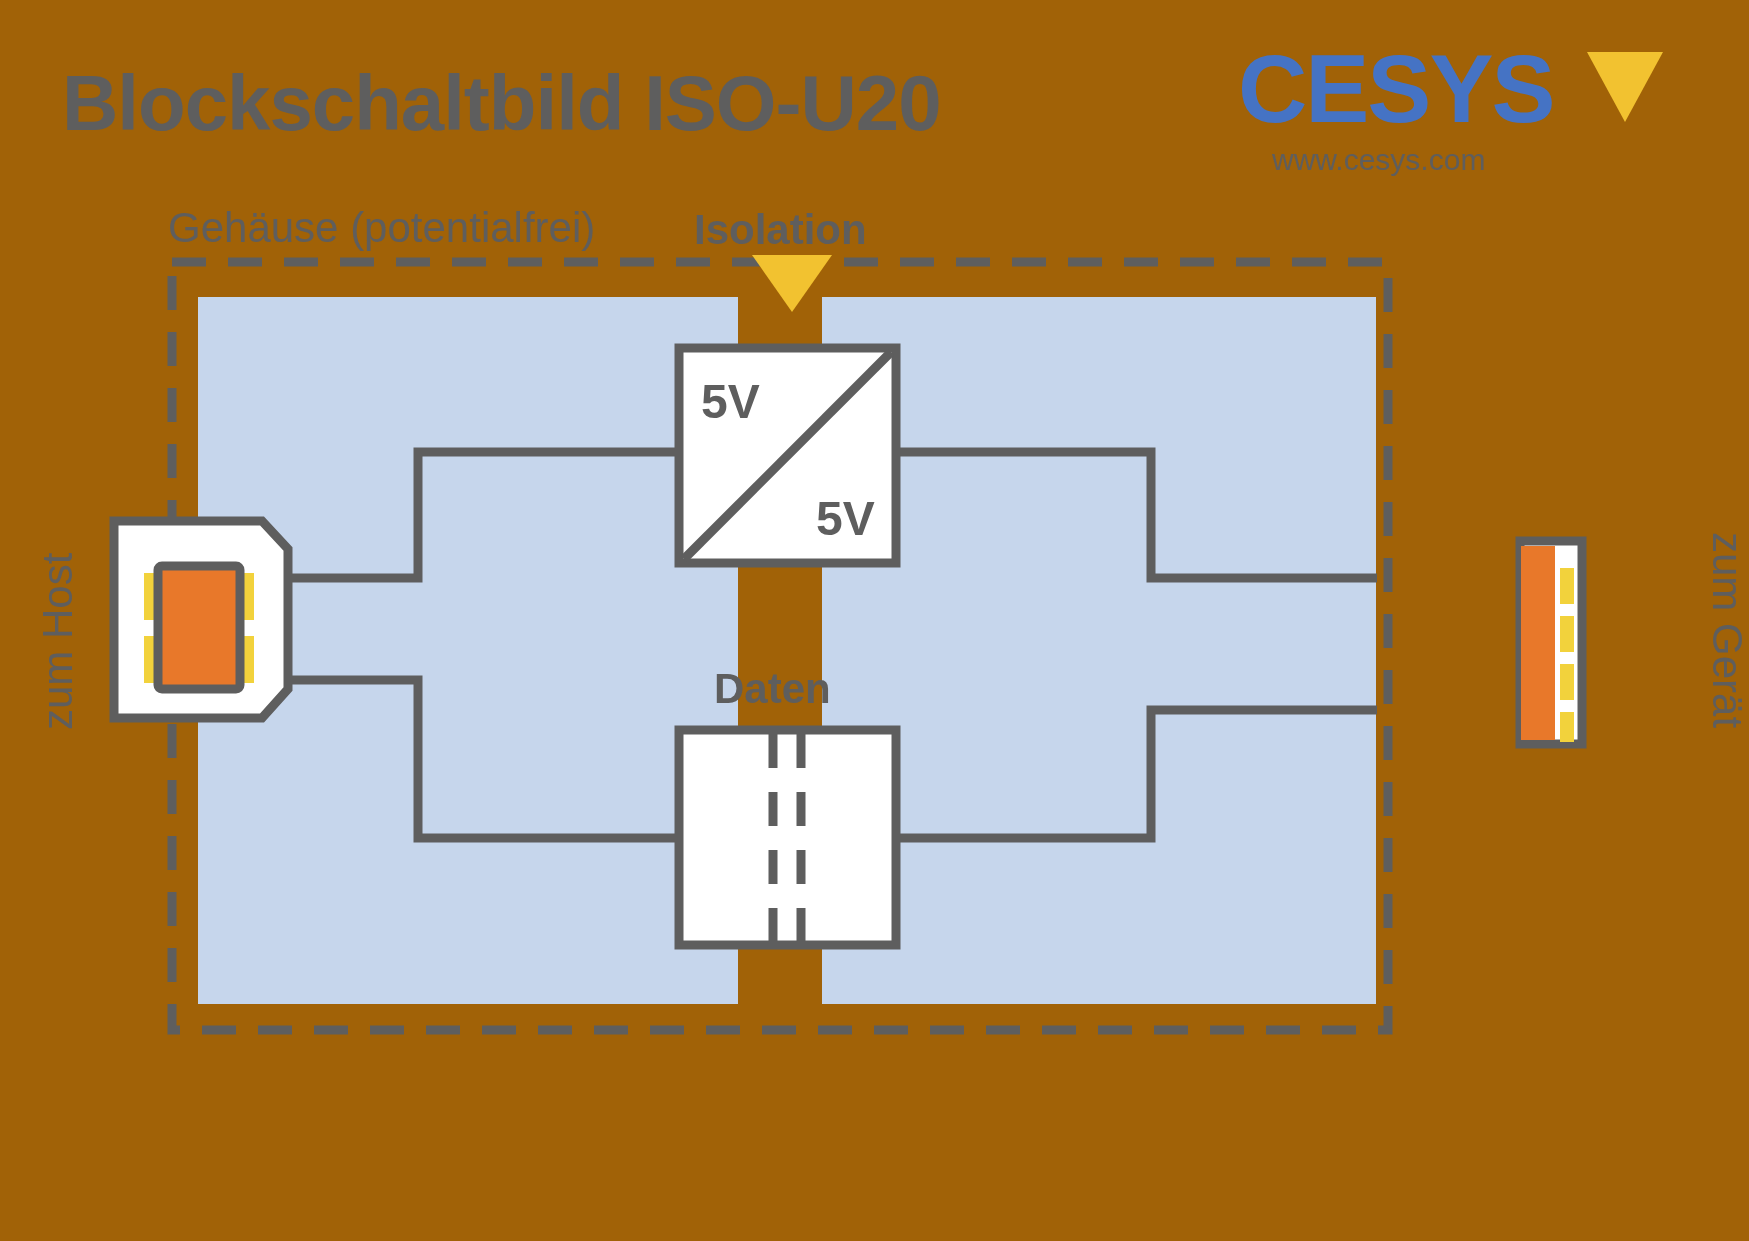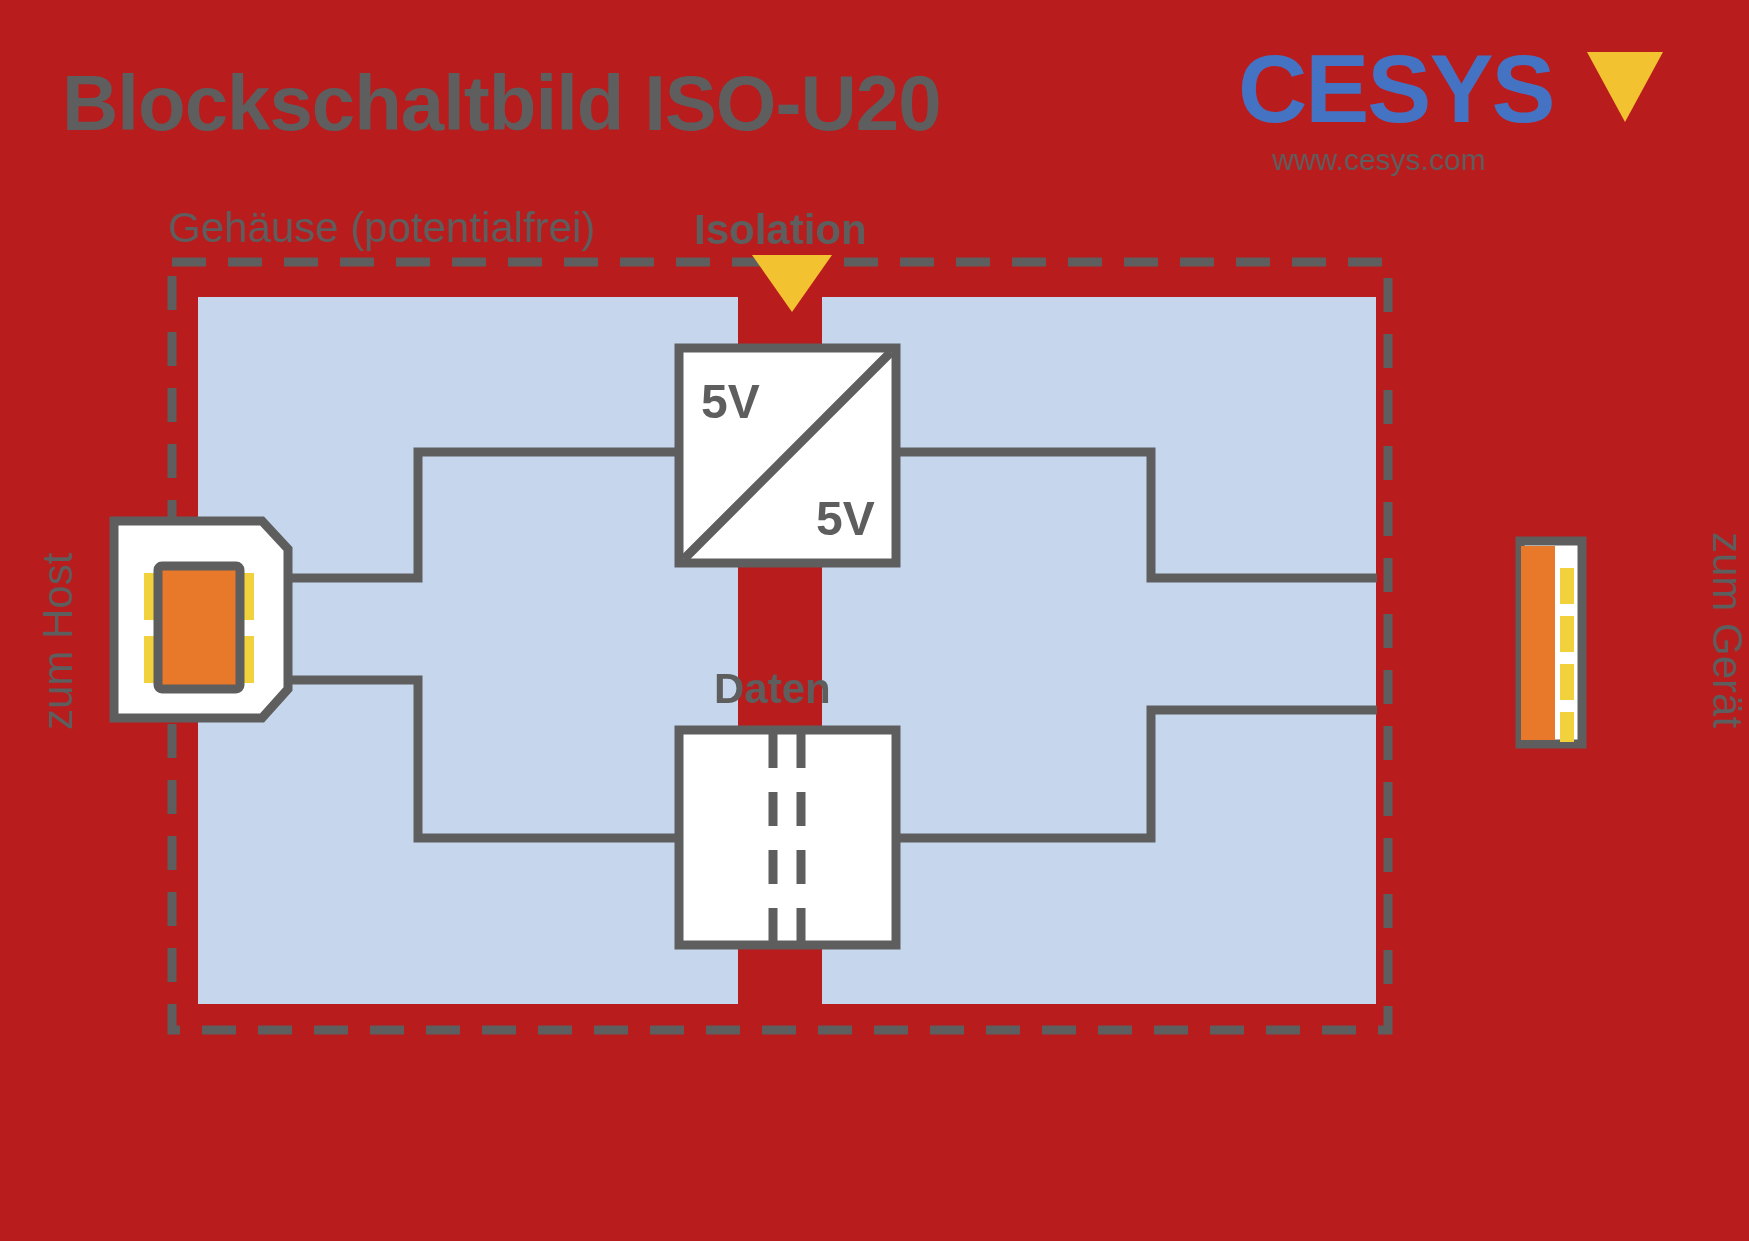--- a/index.html
+++ b/index.html
@@ -11,21 +11,21 @@
     width: 1749px;
     height: 1241px;
     font-family: "Liberation Sans", sans-serif;
     position: relative;
     overflow: hidden;
   }
   #root {
     position: relative;
     width: 1749px;
     height: 1241px;
-    background: #b91c1c;
+    background: #a16207;
   }
   svg.diagram {
     position: absolute;
     left: 0;
     top: 0;
     width: 1749px;
     height: 1241px;
     display: block;
   }
   .title-text {

